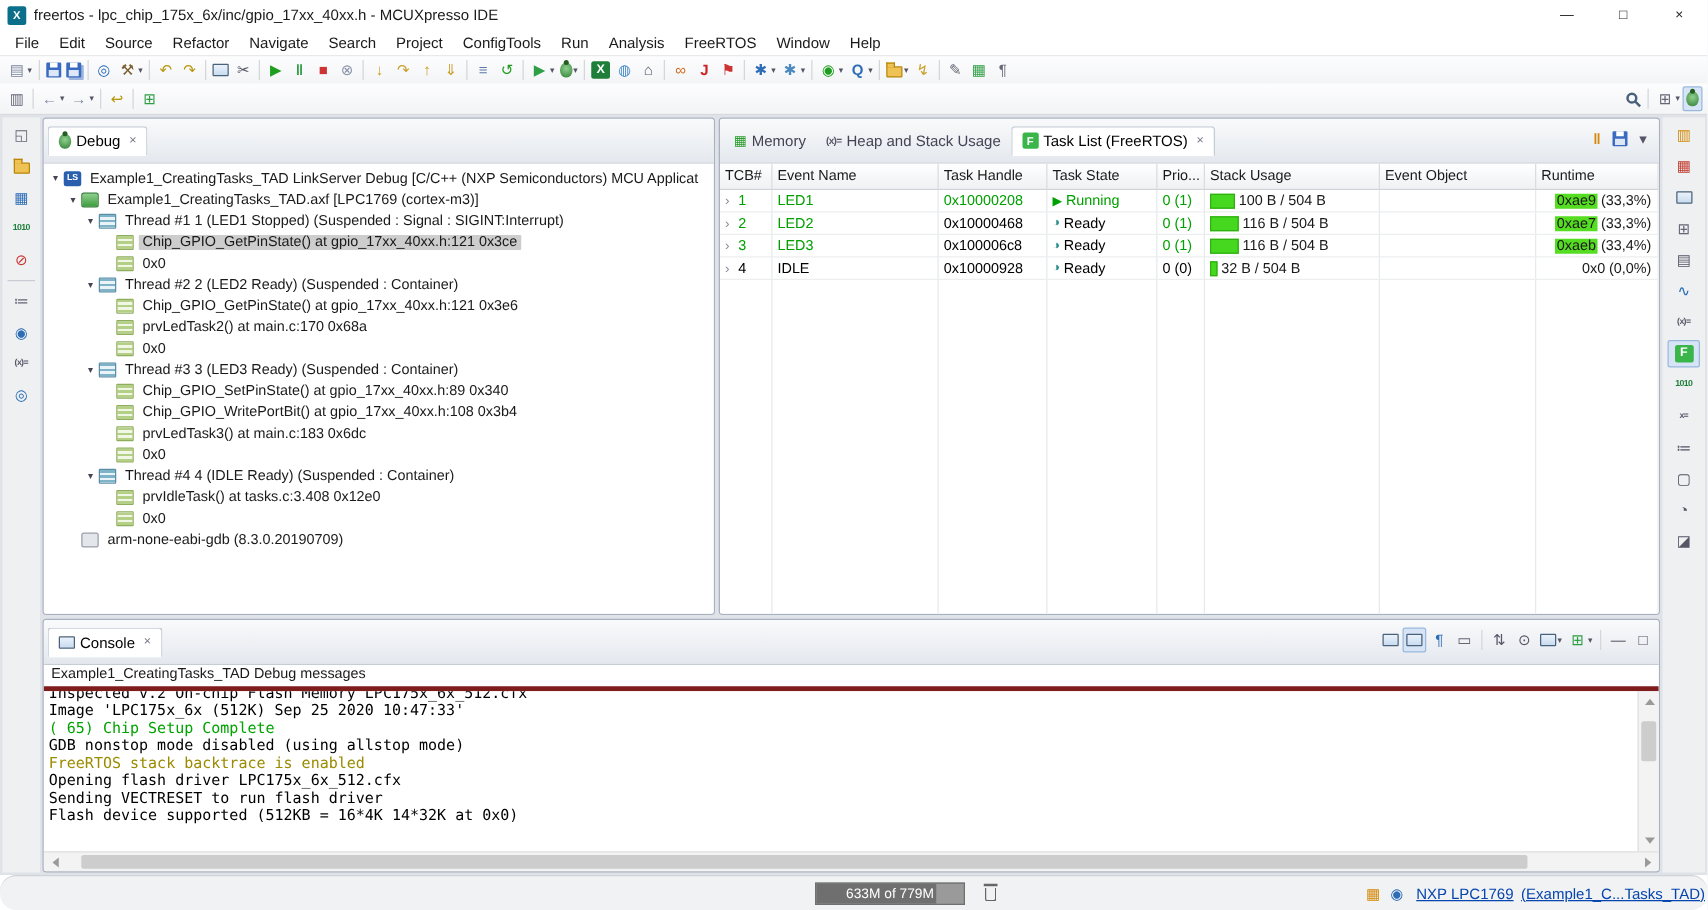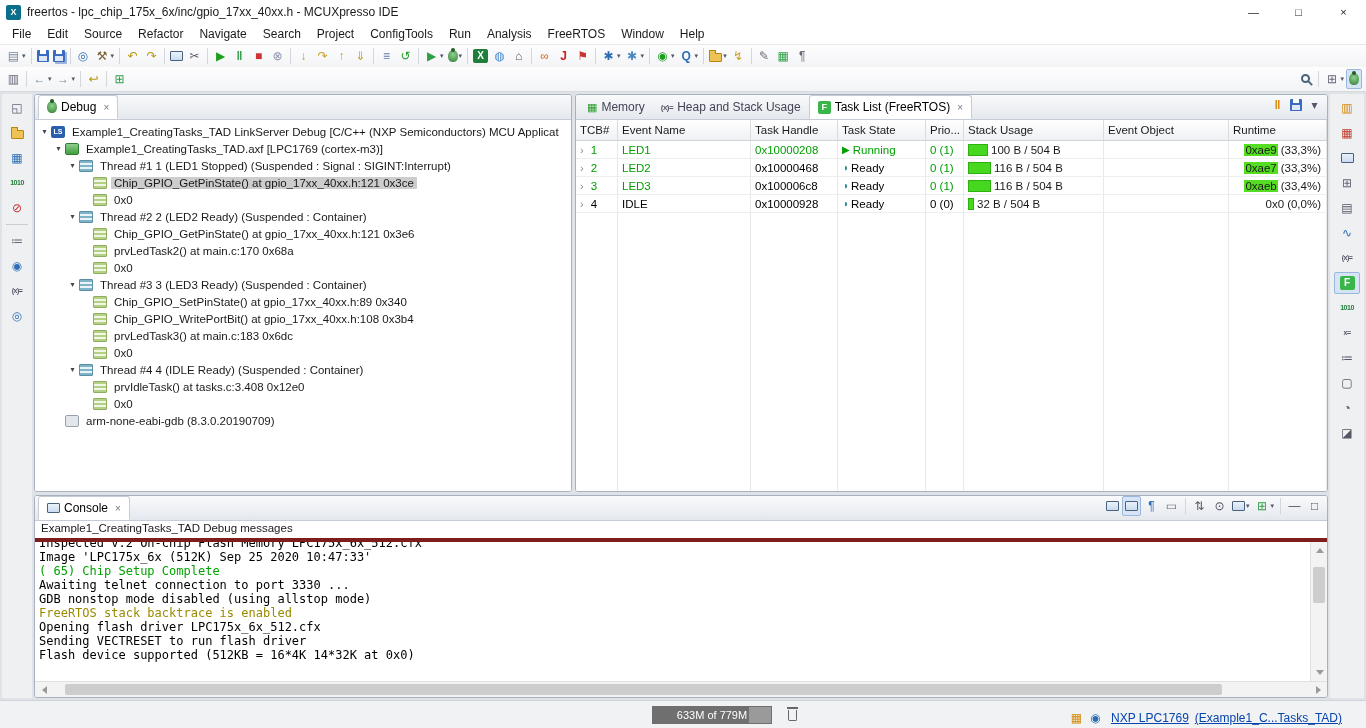--- a/index.html
+++ b/index.html
@@ -57,22 +57,22 @@
   .strip.right{width:34px;}
   .strip .tb-item{height:22px;width:26px;justify-content:center;}
   .strip-sep{width:22px;height:1px;background:#c9ccd2;margin:2px 0;}
   .center{flex:1;display:flex;flex-direction:column;gap:3px;min-width:0;}
   .top-row{height:398px;display:flex;gap:3px;flex:none;}
   .panel{background:#fff;border:1px solid #a9b1c0;border-radius:3px;display:flex;flex-direction:column;overflow:hidden;}
   .debug-panel{width:538px;flex:none;}
   .task-panel{flex:1;min-width:0;}
   .console-panel{flex:1;min-height:0;}
 
-  .panel-header{height:25px;background:linear-gradient(#f9fafb,#e4e8ee);border-bottom:1px solid #c6ccd6;
-    display:flex;align-items:flex-start;padding:0 3px;flex:none;}
+  .panel-header{height:36px;background:linear-gradient(#f9fafb,#e4e8ee);border-bottom:1px solid #c6ccd6;
+    display:flex;align-items:center;padding:0 3px;flex:none;}
   .tab{display:flex;align-items:center;gap:4px;height:24px;padding:0 8px;font-size:12px;color:#445;white-space:nowrap;}
   .tab.active{background:#fff;border:1px solid #c6ccd6;border-bottom:1px solid #fff;border-radius:3px 3px 0 0;color:#000;}
   .tab-close{font-size:10px;color:#778;margin-left:3px;}
   .tab-ic{font-size:11px;display:flex;align-items:center;justify-content:center;}
   .tab-ic.green{color:#2a9d2a;}
   .tab-ic.small{font-size:8px;color:#556;font-weight:bold;letter-spacing:-0.5px;}
   .tab-ic.f-chip{background:#39b54a;color:#fff;width:13px;height:13px;border-radius:2px;font-size:9px;font-weight:bold;}
   .header-actions{margin-left:auto;display:flex;align-items:center;gap:1px;padding-bottom:3px;}
 
   
@@ -116,21 +116,21 @@
   .arr.up{border-bottom:5px solid #9a9a9a;margin-top:-3px;}
   .arr.down{border-top:5px solid #9a9a9a;margin-bottom:-3px;}
   .arr.left{border-right:5px solid #9a9a9a;margin-left:-3px;}
   .arr.right{border-left:5px solid #9a9a9a;margin-right:-3px;}
   .sb-track{flex:1;position:relative;}
   .sb-thumb{position:absolute;left:2px;right:2px;top:8%;height:34%;background:#cdcdcd;border-radius:2px;}
   .sb-thumbh{position:absolute;top:2px;bottom:2px;left:1%;width:92%;background:#cdcdcd;border-radius:2px;}
 
   
   .statusbar{height:28px;flex:none;background:#f1f2f4;border-top:1px solid #d0d3d8;
-    display:flex;align-items:flex-end;padding:0 24px;position:relative;font-size:12px;}
+    display:flex;align-items:center;padding:0 2px;position:relative;font-size:12px;border-radius:13px;}
   .heap-gauge{position:absolute;left:652px;top:5px;width:120px;height:18px;background:#9a9a9a;
     border:1px solid #6f6f6f;display:flex;align-items:center;justify-content:center;overflow:hidden;}
   .heap-fill{position:absolute;left:0;top:0;bottom:0;width:81%;background:#6f6f6f;}
   .heap-text{position:relative;color:#fff;font-size:11px;}
   .gc-slot{position:absolute;left:788px;top:6px;}
   .right-status{margin-left:auto;display:flex;align-items:center;gap:6px;}
   .status-link{color:#0645ad;text-decoration:underline;}
 </style>
 </head>
 <body>
@@ -688,21 +688,20 @@
                 <span class="tb-glyph" style="color: rgb(85, 85, 102);">□</span>
               </span>
             </div>
         </div>
         <div class="console-sub">Example1_CreatingTasks_TAD Debug messages</div>
         <div class="console-body">
           <div class="console-text">
               <div class="console-line clipped" style="color: rgb(0, 0, 0);">Inspected v.2 On-chip Flash Memory LPC175x_6x_512.cfx</div>
               <div class="console-line" style="color: rgb(0, 0, 0);">Image 'LPC175x_6x (512K) Sep 25 2020 10:47:33'</div>
               <div class="console-line" style="color: rgb(0, 164, 0);">( 65) Chip Setup Complete</div>
-              <div class="console-line" style="color: rgb(0, 0, 0);">Awaiting telnet connection to port 3330 ...</div>
               <div class="console-line" style="color: rgb(0, 0, 0);">GDB nonstop mode disabled (using allstop mode)</div>
               <div class="console-line" style="color: rgb(154, 139, 0);">FreeRTOS stack backtrace is enabled</div>
               <div class="console-line" style="color: rgb(0, 0, 0);">Opening flash driver LPC175x_6x_512.cfx</div>
               <div class="console-line" style="color: rgb(0, 0, 0);">Sending VECTRESET to run flash driver</div>
               <div class="console-line" style="color: rgb(0, 0, 0);">Flash device supported (512KB = 16*4K 14*32K at 0x0)</div>
             </div>
           <div class="vscroll">
             <div class="sb-btn">
                 <span class="arr up"></span>
               </div>

